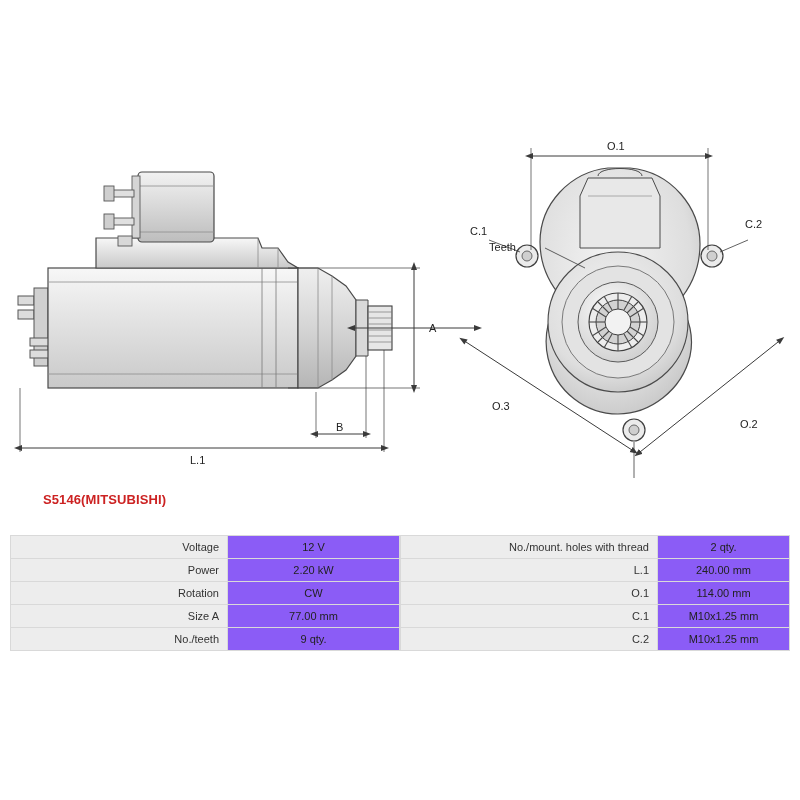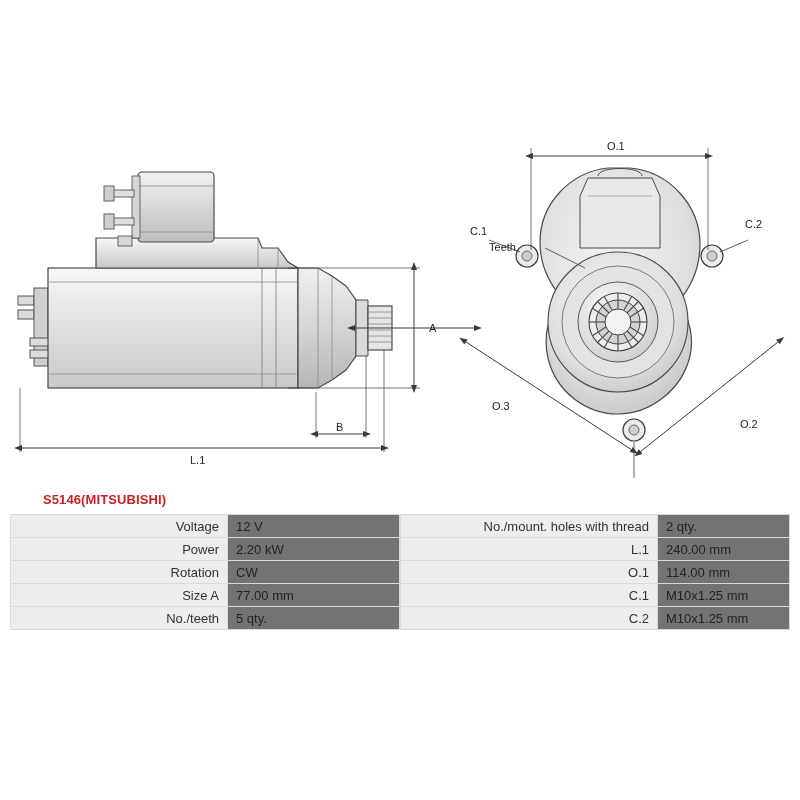--- a/index.html
+++ b/index.html
@@ -48,39 +48,41 @@
     left: 10px;
     top: 514px;
     width: 780px;
     display: flex;
     gap: 0px;
   }
   table.spec {
     border-collapse: collapse;
     width: 390px;
     table-layout: fixed;
-    font-size: 13px;
+    font-size: 11px;
+    margin-top: 21px;
   }
   table.spec td {
     border: 1px solid #d9d9d9;
     height: 22px;
     padding: 0 8px;
     white-space: nowrap;
     overflow: hidden;
     text-overflow: ellipsis;
   }
   table.spec td.label {
     background: #ededed;
     color: #333;
     text-align: right;
     width: 200px;
   }
   table.spec td.value {
-    background: #737373;
+    background: #8b5cf6;
     color: #222;
+    text-align: center;
   }
   table.spec.right td.label {
     width: 240px;
   }
 </style>
 </head>
 <body>
 
 <div class="page">
 
@@ -299,21 +301,21 @@
         <tr>
           <td class="label">Rotation</td>
           <td class="value">CW</td>
         </tr>
         <tr>
           <td class="label">Size A</td>
           <td class="value">77.00 mm</td>
         </tr>
         <tr>
           <td class="label">No./teeth</td>
-          <td class="value">5 qty.</td>
+          <td class="value">9 qty.</td>
         </tr>
       </tbody>
     </table>
 
     <table class="spec right">
       <tbody>
         <tr>
           <td class="label">No./mount. holes with thread</td>
           <td class="value">2 qty.</td>
         </tr>

